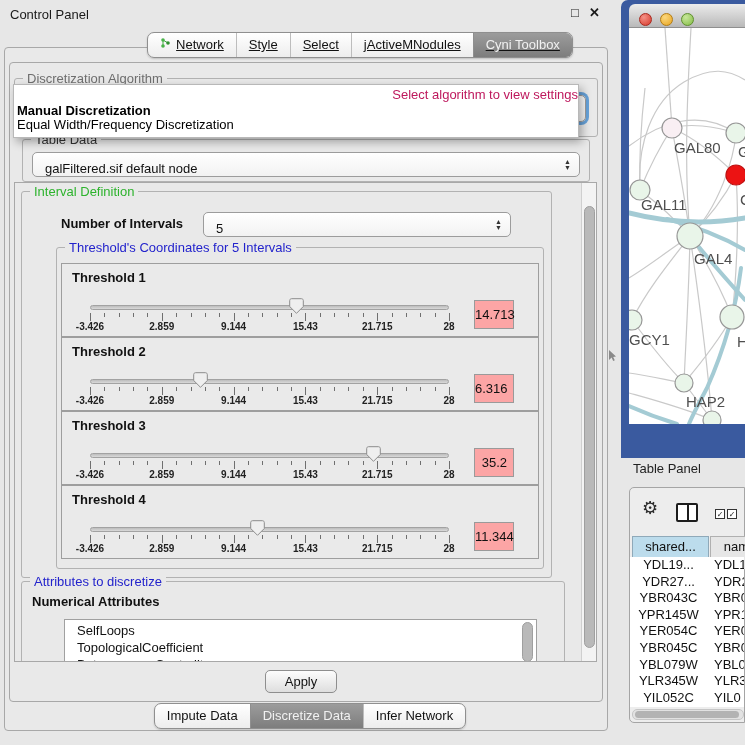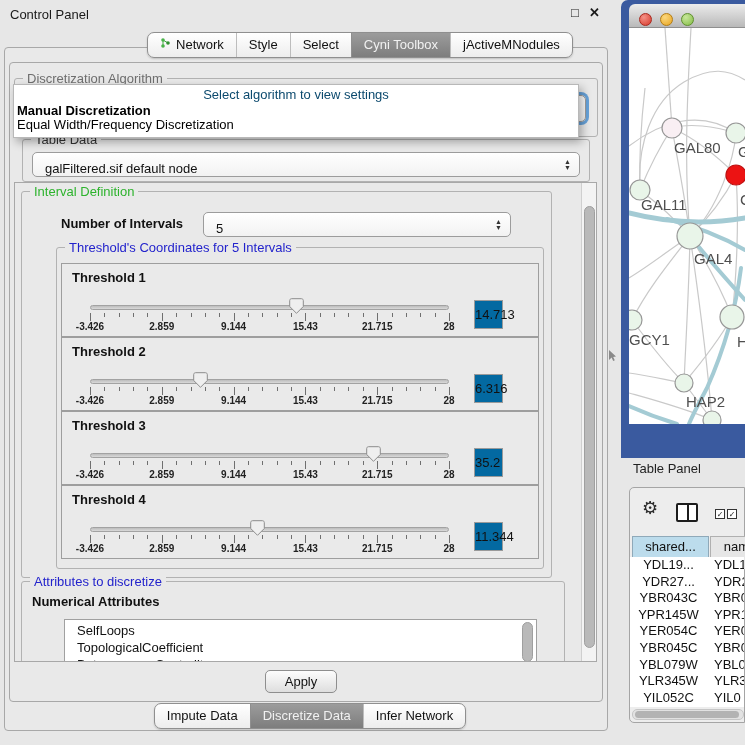--- a/index.html
+++ b/index.html
@@ -24,40 +24,40 @@
   .t-black{color:#333;} .t-dim{color:#6e6e6e;} .t-green{color:#2db32d;} .t-blue{color:#2323cc;}
   
   .combo{position:absolute;background:linear-gradient(#ffffff,#f2f2f2);border:1px solid #9c9c9c;
          border-radius:5px;font-size:13px;display:flex;align-items:flex-end;
          padding:0 24px 0 12px;box-sizing:border-box;color:#111;}
   .stepper{position:absolute;right:8px;top:50%;transform:translateY(-50%);
            font-size:7px;line-height:6px;color:#333;text-align:center;}
   
   .popup{left:13px;top:84px;width:564px;height:52px;background:#fff;border:1px solid #b8b8b8;
          box-shadow:3px 4px 9px rgba(0,0,0,.32);z-index:9;}
-  .popup .hint{position:absolute;top:2px;left:0;width:100%;text-align:center;font-size:13px;color:#0c4a6e;}
+  .popup .hint{position:absolute;top:2px;left:0;width:100%;text-align:right;font-size:13px;color:#be185d;}
   .popup .opt{position:absolute;left:3px;font-size:13px;color:#000;white-space:nowrap;}
   .popup .opt.b{font-weight:bold;}
   
   .vsb-track{position:absolute;background:#f3f3f3;border-left:1px solid #cfcfcf;}
   .sb-thumb{position:absolute;background:#b9b9b9;border:1px solid #9f9f9f;border-radius:6px;}
   
   .thr-box{position:absolute;left:46px;width:476px;height:72px;border:1px solid #9e9e9e;background:#eaeaea;}
   .thr-label{position:absolute;left:10px;top:6px;font-weight:bold;font-size:13px;color:#111;}
   .track{position:absolute;left:28px;top:41px;width:359px;height:5px;border-radius:3px;
          background:linear-gradient(#bdbdbd,#d9d9d9);border:1px solid #a2a2a2;box-sizing:border-box;}
   .thumb{position:absolute;top:34px;width:15px;height:16px;margin-left:-8px;}
   .ticks{position:absolute;left:28px;top:49px;width:359px;height:9px;}
   .tick{position:absolute;width:1px;background:#6f6f6f;top:0;height:4px;}
   .tick.major{height:8px;}
   .tlabels{position:absolute;left:28px;top:57px;width:359px;height:12px;}
   .tlabel{position:absolute;width:60px;margin-left:-30px;text-align:center;
           font-size:10px;font-weight:bold;color:#222;}
-  .vfield{position:absolute;left:412px;top:36px;width:29px;height:29px;background:#0369a1;
-          border:1px solid #9a9a9a;box-sizing:border-box;font-size:13px;text-align:center;
+  .vfield{position:absolute;left:412px;top:36px;width:40px;height:29px;background:#fca5a5;
+          border:1px solid #9a9a9a;box-sizing:border-box;font-size:13px;text-align:right;
           line-height:27px;padding-right:6px;}
   
   .listbox{position:absolute;background:#fff;border:1px solid #a0a0a0;overflow:hidden;}
   .listbox .li{font-size:13px;line-height:17px;padding-left:12px;color:#111;white-space:nowrap;}
   
   .btn{position:absolute;border:1px solid #8e8e8e;border-radius:5px;
        background:linear-gradient(#fdfdfd,#dedede);font-size:13px;text-align:center;color:#111;}
   
   .bluewin{left:621px;top:0;width:124px;height:458px;background:#3a5a9f;border-radius:7px 0 0 0;}
   .wtitle{left:629px;top:4px;width:116px;height:24px;border-radius:6px 0 0 0;
@@ -88,43 +88,43 @@
 </head>
 <body>
 
 <div class="abs cp-title">Control Panel</div>
 <div class="abs tb-icon" style="left:571px;">□</div>
 <div class="abs tb-icon" style="left:589px;font-weight:bold;">✕</div>
 
 <div class="abs frame" style="left:4px;top:47px;width:602px;height:682px;"></div>
 <div class="abs frame" style="left:9px;top:62px;width:592px;height:638px;background:#e9e9e9;"></div>
 
-<div class="abs segrow" style="left:0;top:32px;width:720px;z-index:6;">
+<div class="abs segrow" style="left:0;top:32px;width:720px;z-index:6;text-decoration:underline;">
   <div class="seg" id="top-tabs">
       <div class="s">
         <span><svg width="11" height="12" viewBox="0 0 11 12">
             <line x1="3" y1="3" x2="3" y2="9" stroke="#3fa53f"></line>
             <line x1="3" y1="3" x2="8" y2="6" stroke="#3fa53f"></line>
             <circle cx="3" cy="3" r="1.8" fill="#49b349"></circle>
             <circle cx="3" cy="9" r="1.8" fill="#49b349"></circle>
             <circle cx="8" cy="6" r="1.8" fill="#2e8f2e"></circle>
           </svg></span>
         <span>Network</span>
       </div>
       <div class="s">
         <span>Style</span>
       </div>
       <div class="s">
         <span>Select</span>
       </div>
+      <div class="s">
+        <span>jActiveMNodules</span>
+      </div>
       <div class="s sel">
         <span>Cyni Toolbox</span>
-      </div>
-      <div class="s">
-        <span>jActiveMNodules</span>
       </div>
     </div>
 </div>
 
 <div class="grp" style="left:14px;top:78px;width:582px;height:57px;">
   <span class="grp-title t-dim">Discretization Algorithm</span>
 </div>
 
 <div class="combo" style="left:22px;top:95px;width:564px;height:27px;z-index:2;box-shadow:0 0 0 3px rgba(96,158,216,.95);">
   <span class="stepper">▲<br>▼</span>

